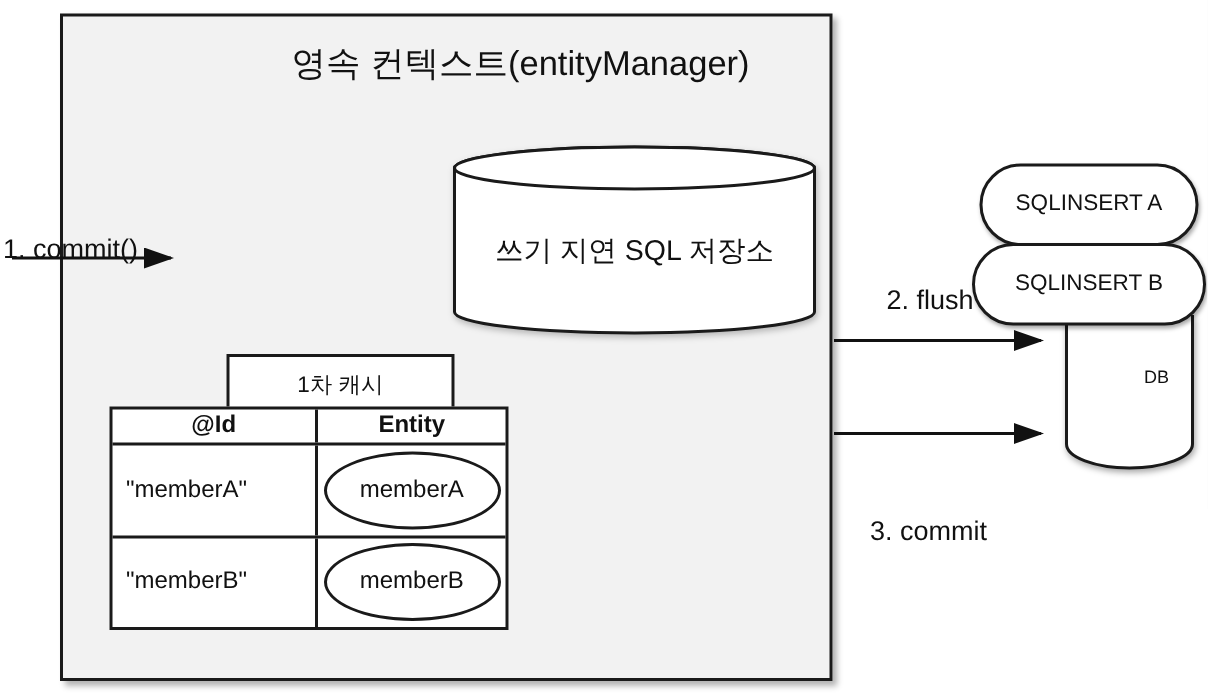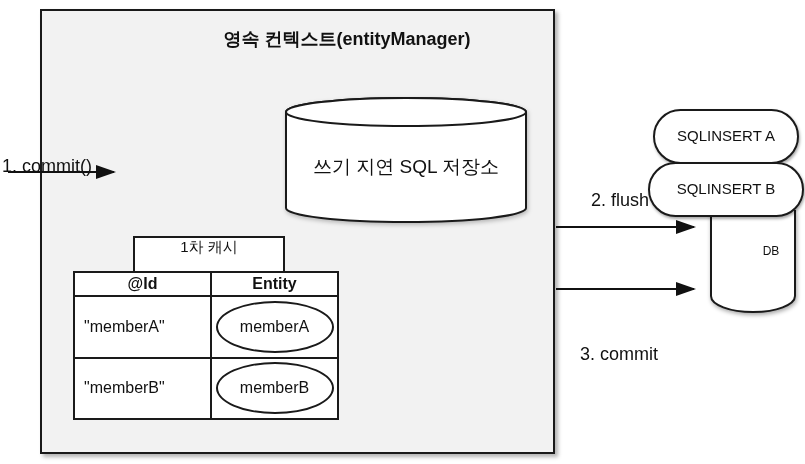--- a/index.html
+++ b/index.html
@@ -18,37 +18,37 @@
   .main-box {
     left: 40px; top: 9px; width: 515px; height: 445px;
     background: var(--box-fill, #f2f2f2);
     border: 2px solid var(--stroke, #1a1a1a);
     box-shadow: 3px 3px 4px rgba(0,0,0,0.30);
     z-index: 1;
   }
   .box-title {
     left: 40px; top: 27px; width: 614px;
     text-align: center;
-    font-size: 18px; font-weight: bold;
+    font-size: 23px; font-weight: normal;
     z-index: 2;
   }
 
   
-  .sql-store { left: 284px; top: 96px; width: 244px; height: 132px; z-index: 2; }
+  .sql-store { left: 301px; top: 96px; width: 244px; height: 132px; z-index: 2; }
   .sql-store svg { filter: drop-shadow(1px 2px 2px rgba(0,0,0,0.25)); }
   .sql-store-label {
     left: 0; top: 58px; width: 100%;
     text-align: center; font-size: 19px;
   }
 
   
   .cache-tab {
-    left: 133px; top: 236px; width: 152px; height: 40px;
+    left: 151px; top: 236px; width: 152px; height: 40px;
     background: #ffffff; border: 2px solid var(--stroke, #1a1a1a);
-    display: flex; align-items: flex-start; justify-content: center;
+    display: flex; align-items: center; justify-content: center;
     font-size: 15px;
     z-index: 2;
   }
 
   
   .cache-table {
     left: 73px; top: 271px; width: 266px; height: 149px;
     background: #ffffff; border: 2px solid var(--stroke, #1a1a1a);
     display: flex; flex-direction: column;
     z-index: 3;

